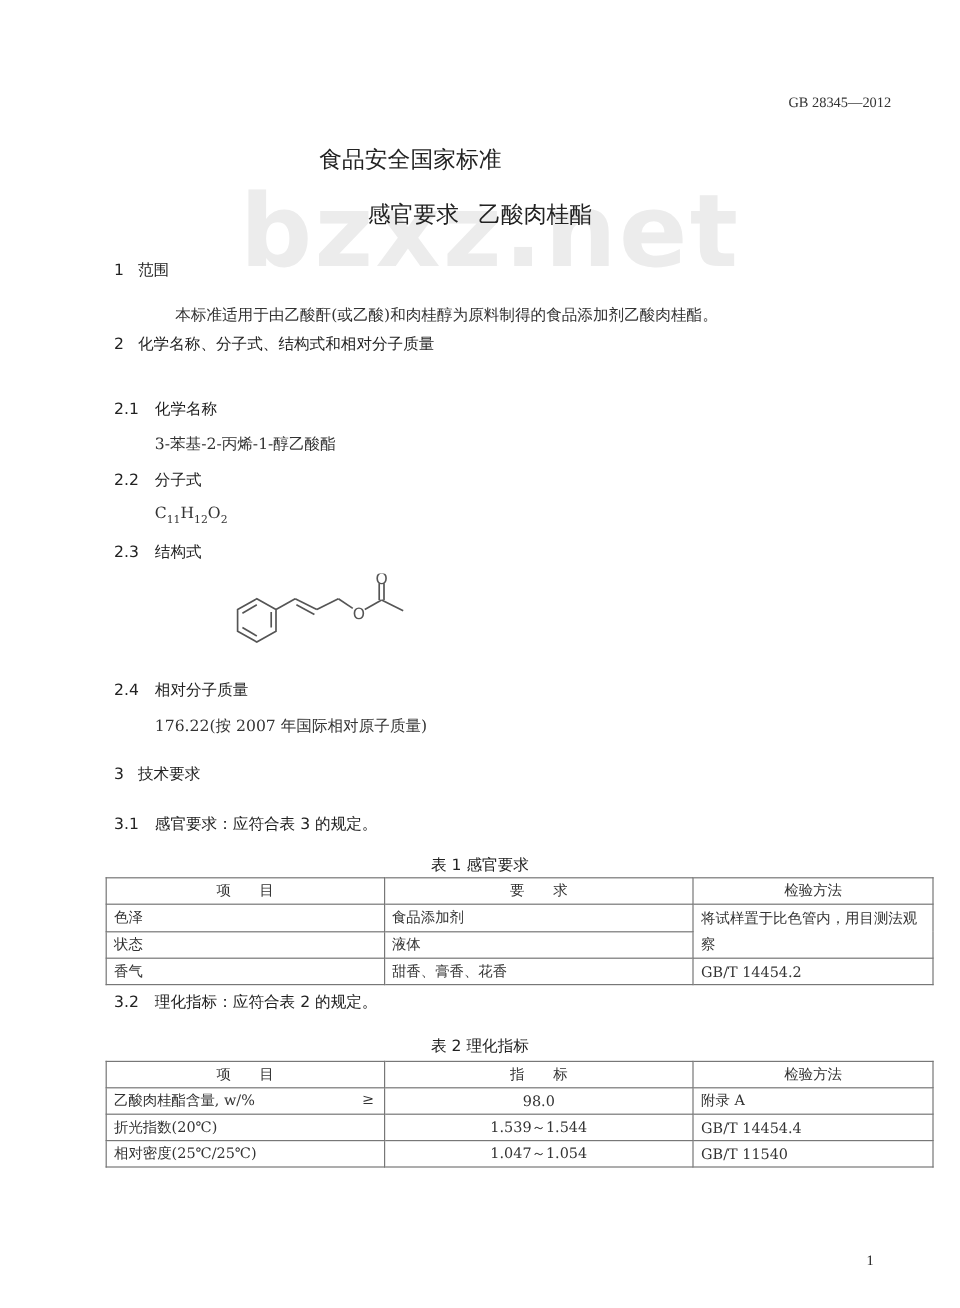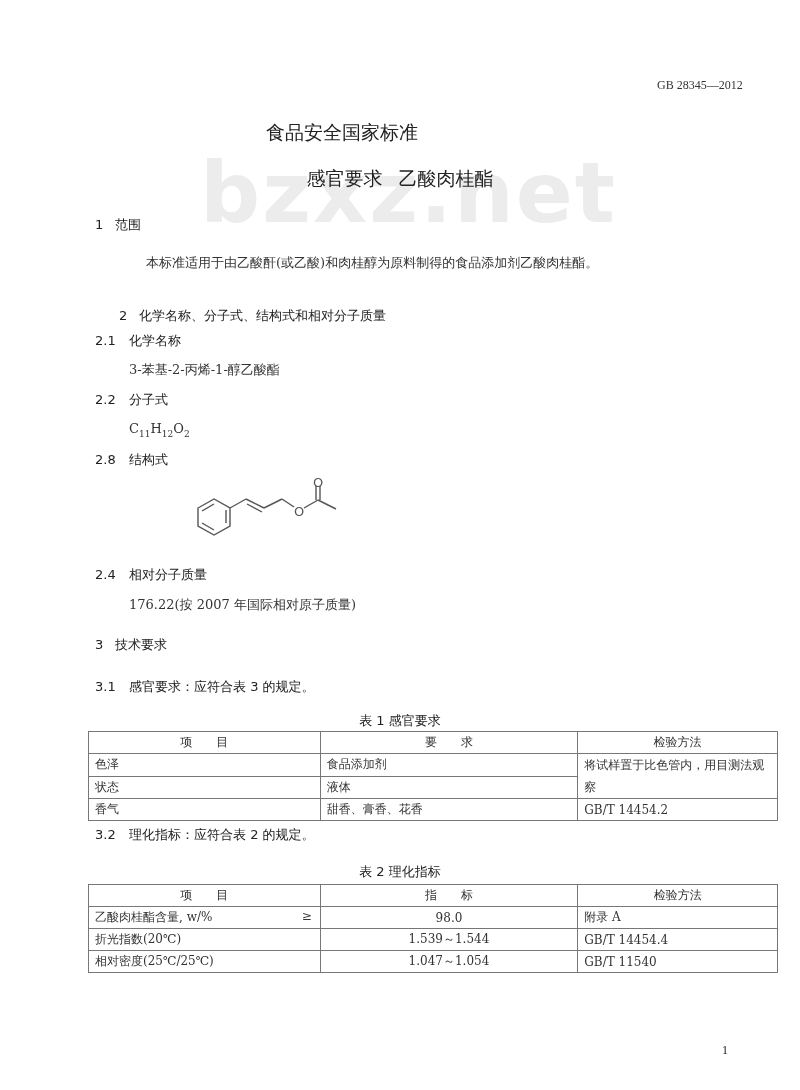--- a/index.html
+++ b/index.html
@@ -32,38 +32,38 @@
 <div class="abs title1">食品安全国家标准</div>
 <div class="abs title2">
   <span>感官要求</span><span class="gap"></span><span>乙酸肉桂酯</span>
 </div>
 
 <div class="abs h" style="top:216px;left:95px;">
   <span class="num short">1</span><span>范围</span>
 </div>
 <div class="abs p" style="top:254px;left:122px;margin-left:24px;">本标准适用于由乙酸酐(或乙酸)和肉桂醇为原料制得的食品添加剂乙酸肉桂酯。</div>
 
-<div class="abs h" style="top:307px;left:95px;margin-left:24px;">
+<div class="abs h" style="top:278px;left:95px;">
   <span class="num short">2</span><span>化学名称、分子式、结构式和相对分子质量</span>
 </div>
 
 <div class="abs h" style="top:332px;left:95px;">
   <span class="num">2.1</span><span>化学名称</span>
 </div>
 <div class="abs p" style="top:361px;left:129px;">3-苯基-2-丙烯-1-醇乙酸酯</div>
 
 <div class="abs h" style="top:391px;left:95px;">
   <span class="num">2.2</span><span>分子式</span>
 </div>
 <div class="abs p" style="top:421px;left:129px;">
   <span>C</span><sub>11</sub><span>H</span><sub>12</sub><span>O</span><sub>2</sub>
 </div>
 
 <div class="abs h" style="top:451px;left:95px;">
-  <span class="num">2.8</span><span>结构式</span>
+  <span class="num">2.3</span><span>结构式</span>
 </div>
 <svg class="abs" style="top:478px;left:178px;" width="190" height="76" viewBox="0 0 190 76">
   <g fill="none" stroke="#555" stroke-width="1.4">
 
     <polygon points="20,30 36,21 52,30 52,48 36,57 20,48"></polygon>
     <line x1="24" y1="33" x2="36" y2="26"></line>
     <line x1="48" y1="45" x2="48" y2="32"></line>
     <line x1="24" y1="45" x2="36" y2="52"></line>
 
     <line x1="52" y1="30" x2="68" y2="21"></line>

